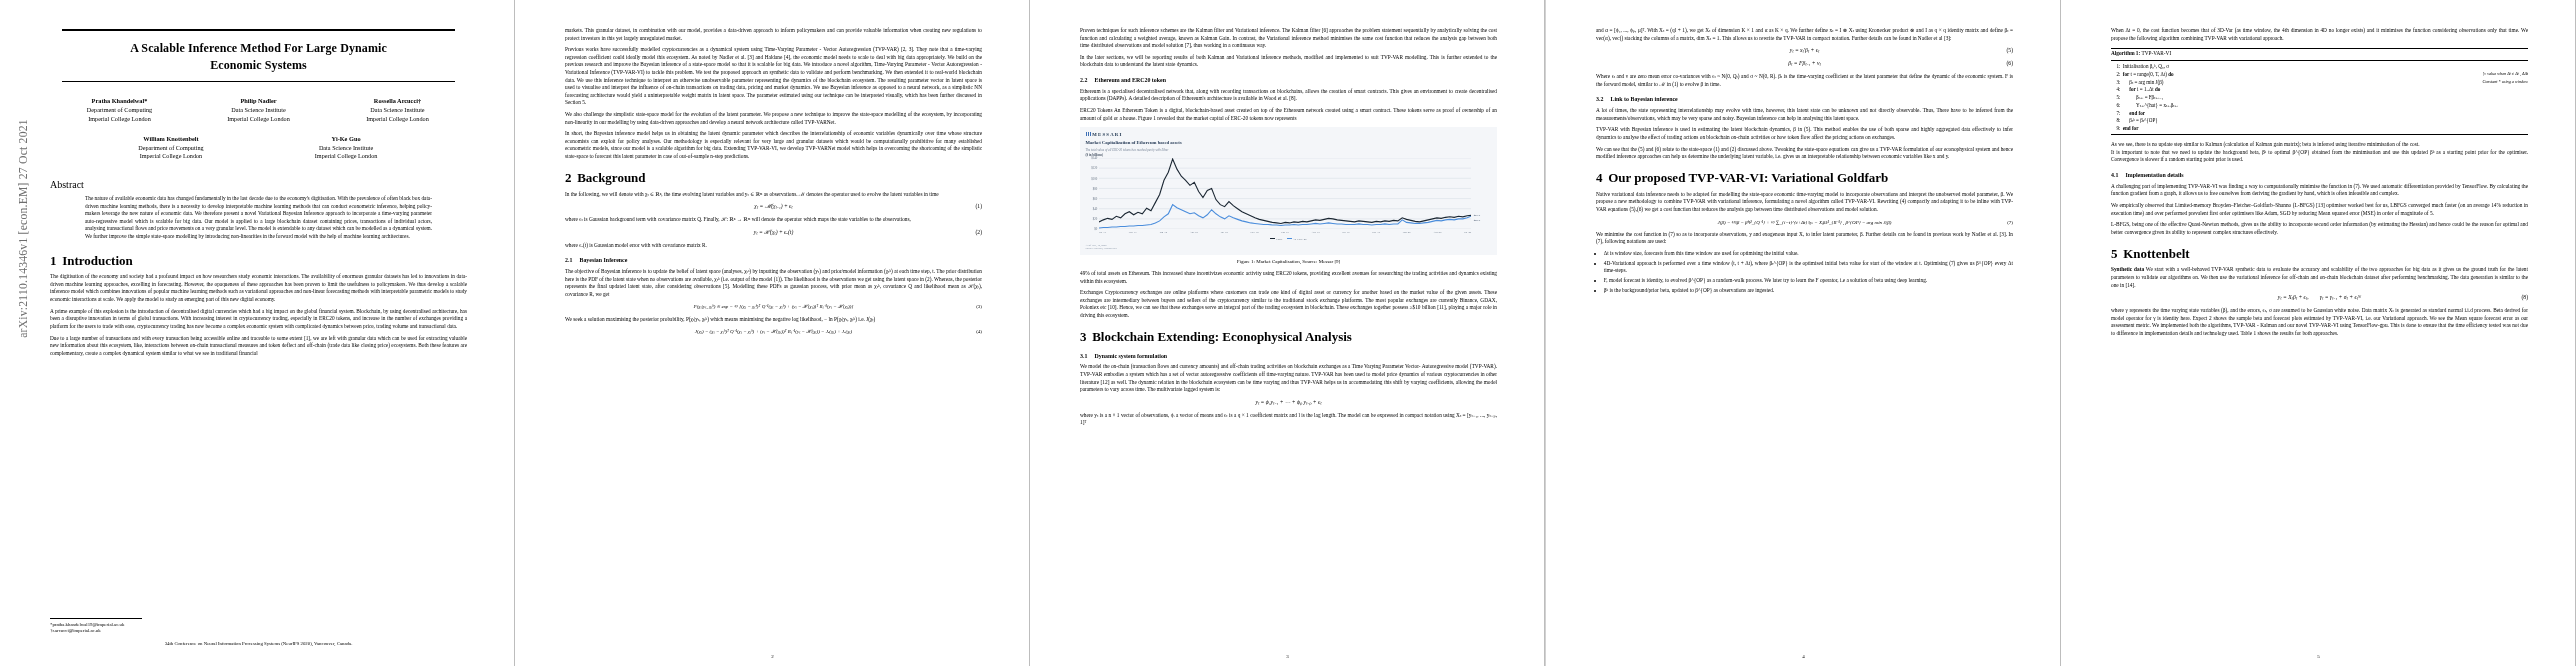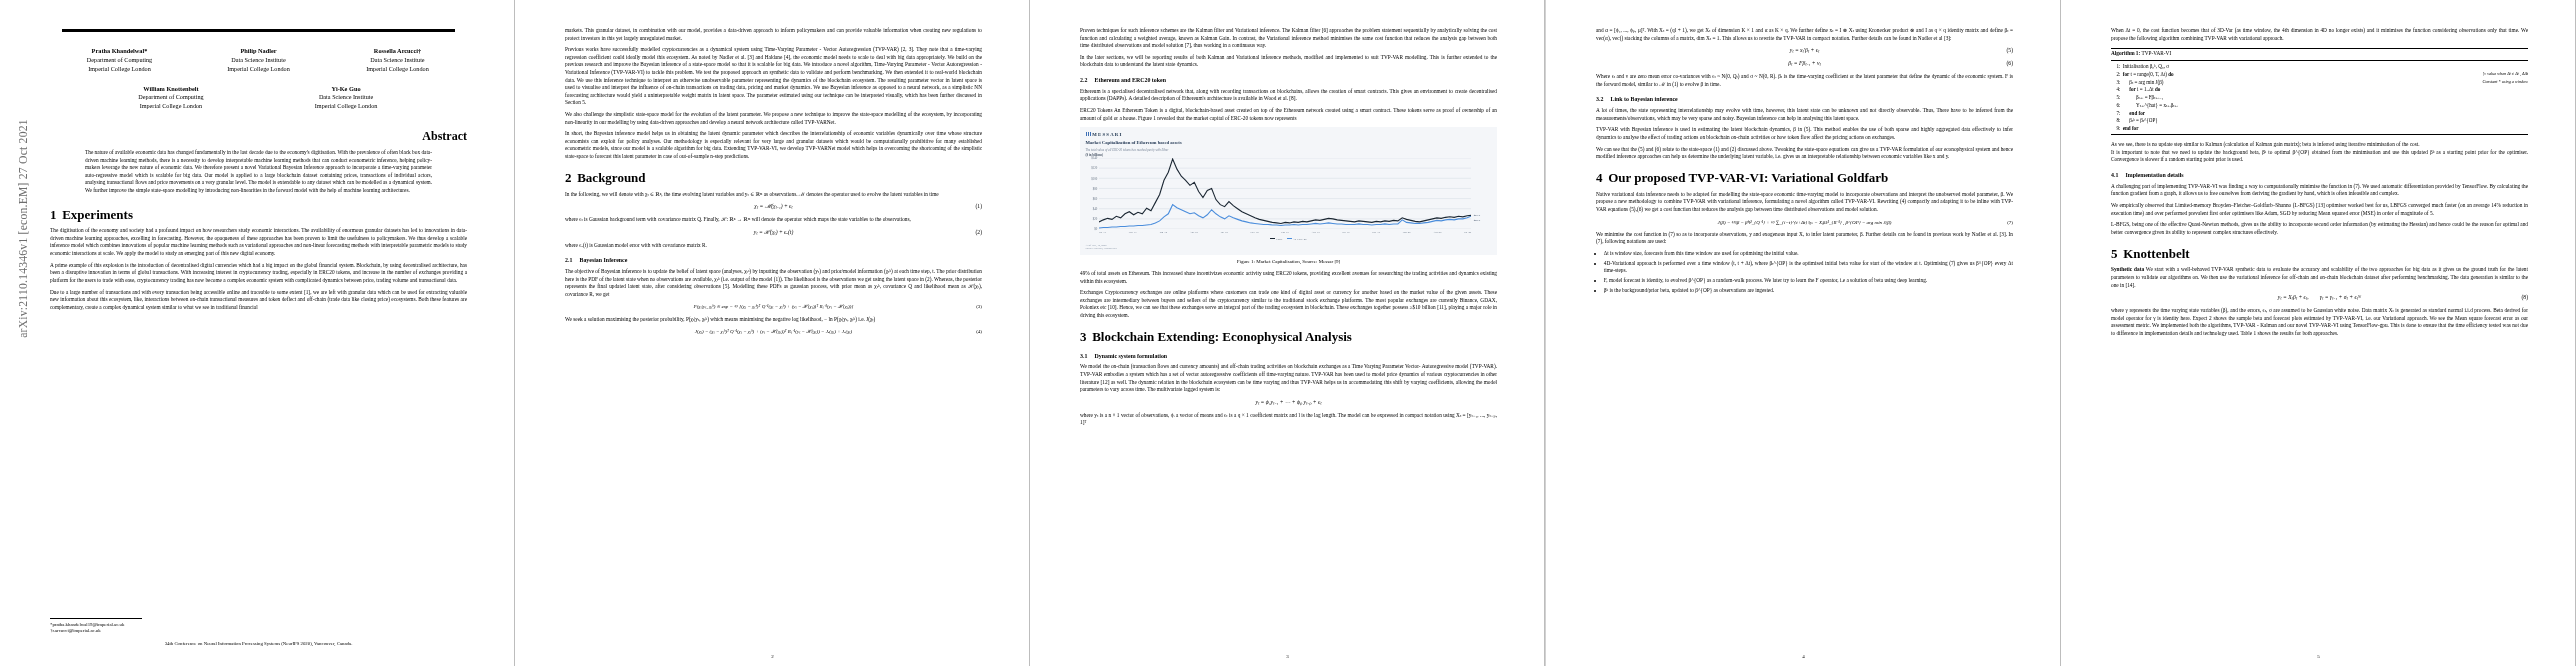--- a/index.html
+++ b/index.html
@@ -81,23 +81,23 @@
     line-height: 1.42;
     width: 33.33%;
   }
   .author.half { width: 42%; }
   .author .nm { font-weight: bold; font-size: 6.3px; display:block; }
   .author .af { display: block; }
   .authors-row.second { margin-top: 11px; }
 
   
   h2.abs-head {
-    text-align: right;
-    font-size: 12px;
-    font-weight: bold;
+    text-align: left;
+    font-size: 10px;
+    font-weight: normal;
     margin: 18.3px 0 5px 0;
   }
   .abstract {
     margin: 0 35px;
     font-size: 5.3px;
     line-height: 1.42;
     text-align: justify;
   }
 
   
@@ -242,20 +242,24 @@
 </head>
 <body>
 
 <div id="sheet">
 
   <div class="page" id="page-1">
     <div class="arxiv-stamp">arXiv:2110.14346v1  [econ.EM]  27 Oct 2021</div>
 
     <div class="col" style="top:29px;">
       <div class="rule-top"></div>
+      <div class="paper-title">
+        <span>A Scalable Inference Method For Large Dynamic</span><br>
+        <span>Economic Systems</span>
+      </div>
       <div class="rule-bot"></div>
 
       <div class="authors-row">
         <div class="author">
           <span class="nm">Pratha Khandelwal*</span>
           <span class="af">Department of Computing</span>
           <span class="af">Imperial College London</span>
         </div>
         <div class="author">
           <span class="nm">Philip Nadler</span>
@@ -280,21 +284,21 @@
           <span class="af">Data Science Institute</span>
           <span class="af">Imperial College London</span>
         </div>
       </div>
 
       <h2 class="abs-head">Abstract</h2>
       <div class="abstract">The nature of available economic data has changed fundamentally in the last decade due to the economy's digitisation. With the prevalence of often black box data-driven machine learning methods, there is a necessity to develop interpretable machine learning methods that can conduct econometric inference, helping policy-makers leverage the new nature of economic data. We therefore present a novel Variational Bayesian Inference approach to incorporate a time-varying parameter auto-regressive model which is scalable for big data. Our model is applied to a large blockchain dataset containing prices, transactions of individual actors, analysing transactional flows and price movements on a very granular level. The model is extendable to any dataset which can be modelled as a dynamical system. We further improve the simple state-space modelling by introducing non-linearities in the forward model with the help of machine learning architectures.</div>
 
       <div class="body" style="margin-top:12.2px;">
         <h3 class="sec">
-          <span class="num">1</span><span>Experiments</span>
+          <span class="num">1</span><span>Introduction</span>
         </h3>
         <p>The digitisation of the economy and society had a profound impact on how researchers study economic interactions. The availability of enormous granular datasets has led to innovations in data-driven machine learning approaches, excelling in forecasting. However, the opaqueness of these approaches has been proven to limit the usefulness to policymakers. We thus develop a scalable inference model which combines innovations of popular machine learning methods such as variational approaches and non-linear forecasting methods with interpretable parametric models to study economic interactions at scale. We apply the model to study an emerging part of this new digital economy.</p>
         <p>A prime example of this explosion is the introduction of decentralised digital currencies which had a big impact on the global financial system. Blockchain, by using decentralised architecture, has been a disruptive innovation in terms of global transactions. With increasing interest in cryptocurrency trading, especially in ERC20 tokens, and increase in the number of exchanges providing a platform for the users to trade with ease, cryptocurrency trading has now become a complex economic system with complicated dynamics between price, trading volume and transactional data.</p>
         <p>Due to a large number of transactions and with every transaction being accessible online and traceable to some extent [1], we are left with granular data which can be used for extracting valuable new information about this ecosystem, like, interactions between on-chain transactional measures and token deflect and off-chain (trade data like closing price) ecosystems. Both these features are complementary, create a complex dynamical system similar to what we see in traditional financial</p>
       </div>
     </div>
 
     <div style="position:absolute;left:50px;right:48px;bottom:32px;">
       <div class="fn-sep"></div>
       <div class="footnote">*pratha.khandelwal19@imperial.ac.uk</div>

